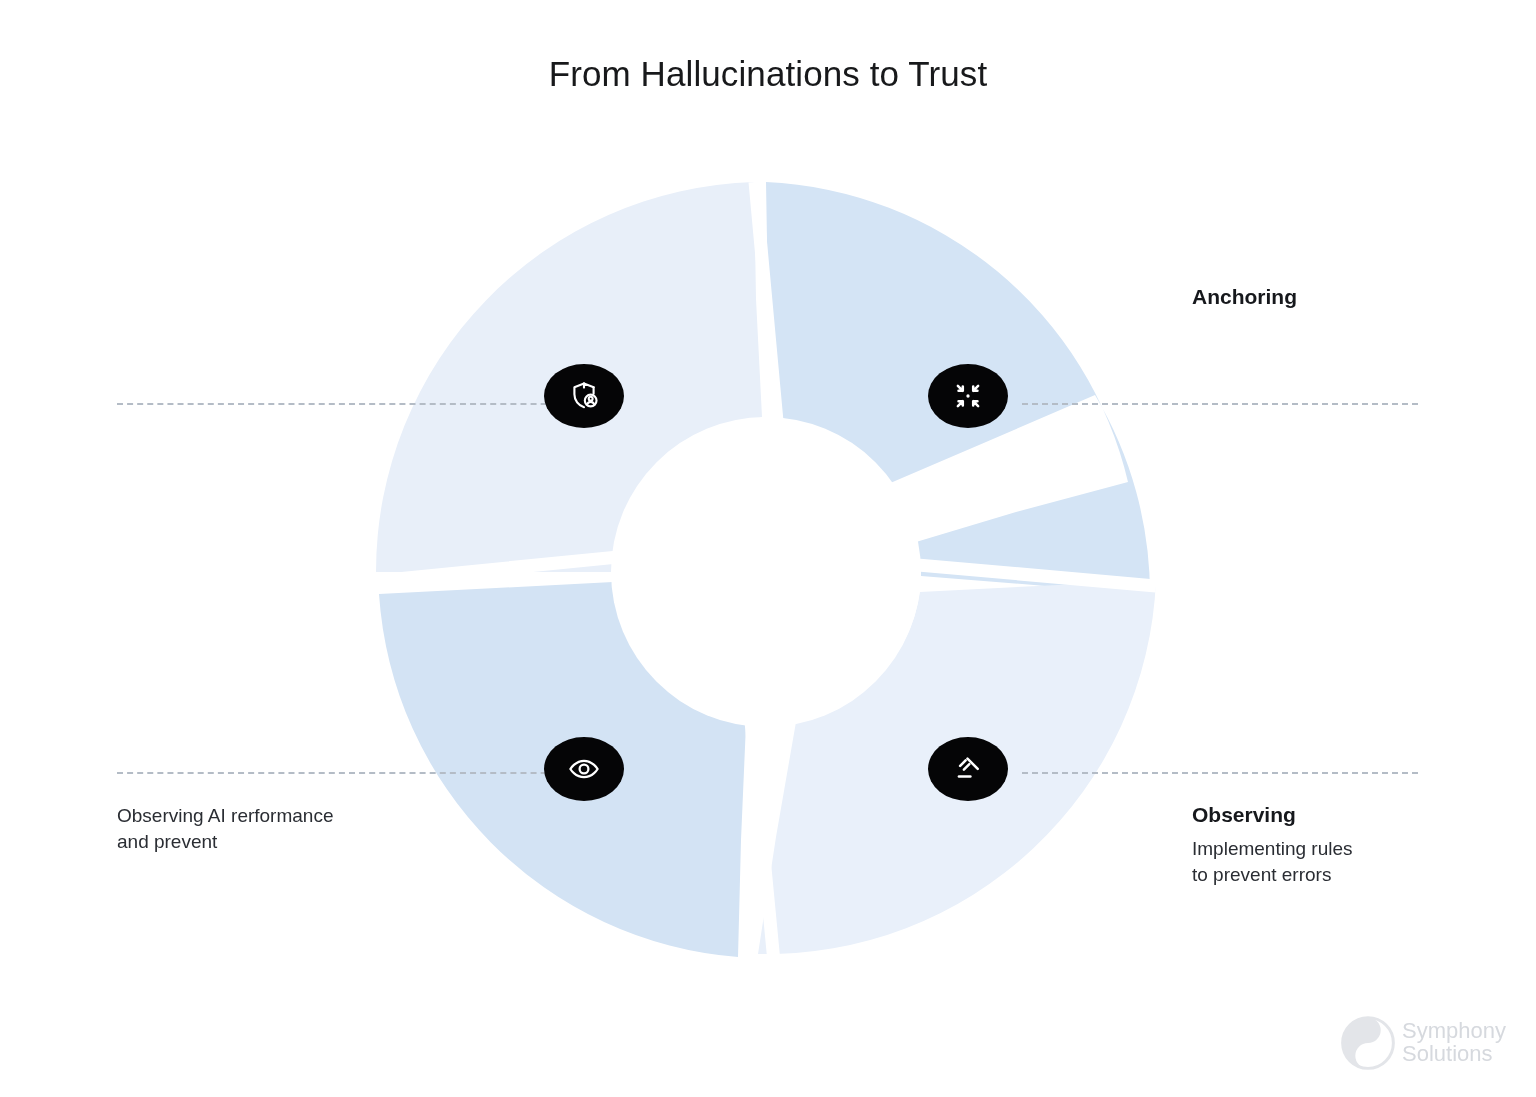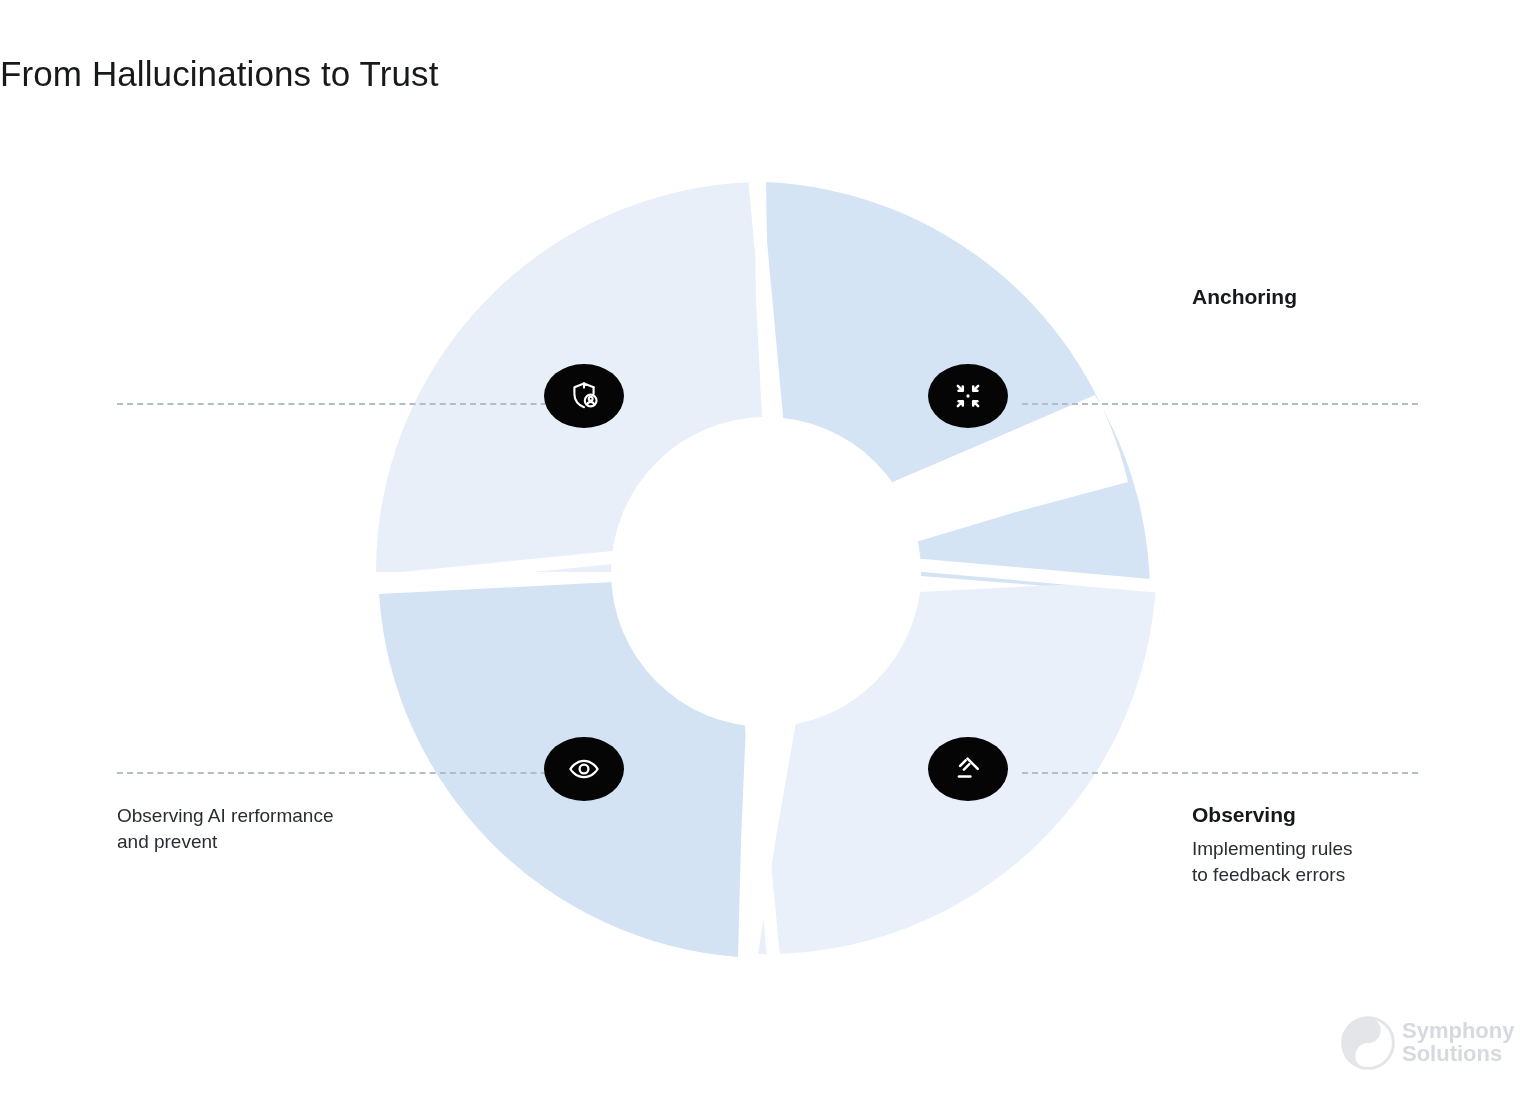--- a/index.html
+++ b/index.html
@@ -18,21 +18,21 @@
     height: 1097px;
     background: #ffffff;
   }
 
   
   #page-title {
     position: absolute;
     top: 54px;
     left: 0;
     width: 1536px;
-    text-align: left;
+    text-align: center;
     font-size: 35px;
     font-weight: 400;
     color: #18191b;
     letter-spacing: 0.1px;
   }
 
   
   #donut-wrap {
     position: absolute;
     left: 376px;
@@ -101,21 +101,21 @@
     display: flex;
     align-items: center;
     gap: 6px;
     opacity: 1;
   }
   #watermark .wm-mark { width: 56px; height: 56px; flex: none; }
   #watermark .wm-text {
     font-size: 22px;
     line-height: 1.04;
     color: #d6d9de;
-    font-weight: 700;
+    font-weight: 400;
     white-space: pre-line;
   }
 </style>
 </head>
 <body>
 
 <div id="stage">
 
   <div id="page-title">From Hallucinations to Trust</div>
 
@@ -227,21 +227,21 @@
   </div>
 
   <div id="label-monitoring" class="label-block">
     <div class="lbl-desc">Observing AI rerformance
 and prevent</div>
   </div>
 
   <div id="label-guardrails" class="label-block">
     <div class="lbl-title">Observing</div>
     <div class="lbl-desc">Implementing rules
-to feedback errors</div>
+to prevent errors</div>
   </div>
 
   <div id="watermark">
     <svg class="wm-mark" viewBox="0 0 64 64">
       <circle cx="32" cy="32" r="29" fill="none" stroke="#e3e5e9" stroke-width="3.4"></circle>
       <path d="M32 3a14.5 14.5 0 0 1 0 29 14.5 14.5 0 0 0 0 29
                A29 29 0 0 1 32 3 Z" fill="#e3e5e9"></path>
     </svg>
     <div class="wm-text">Symphony
 Solutions</div>

